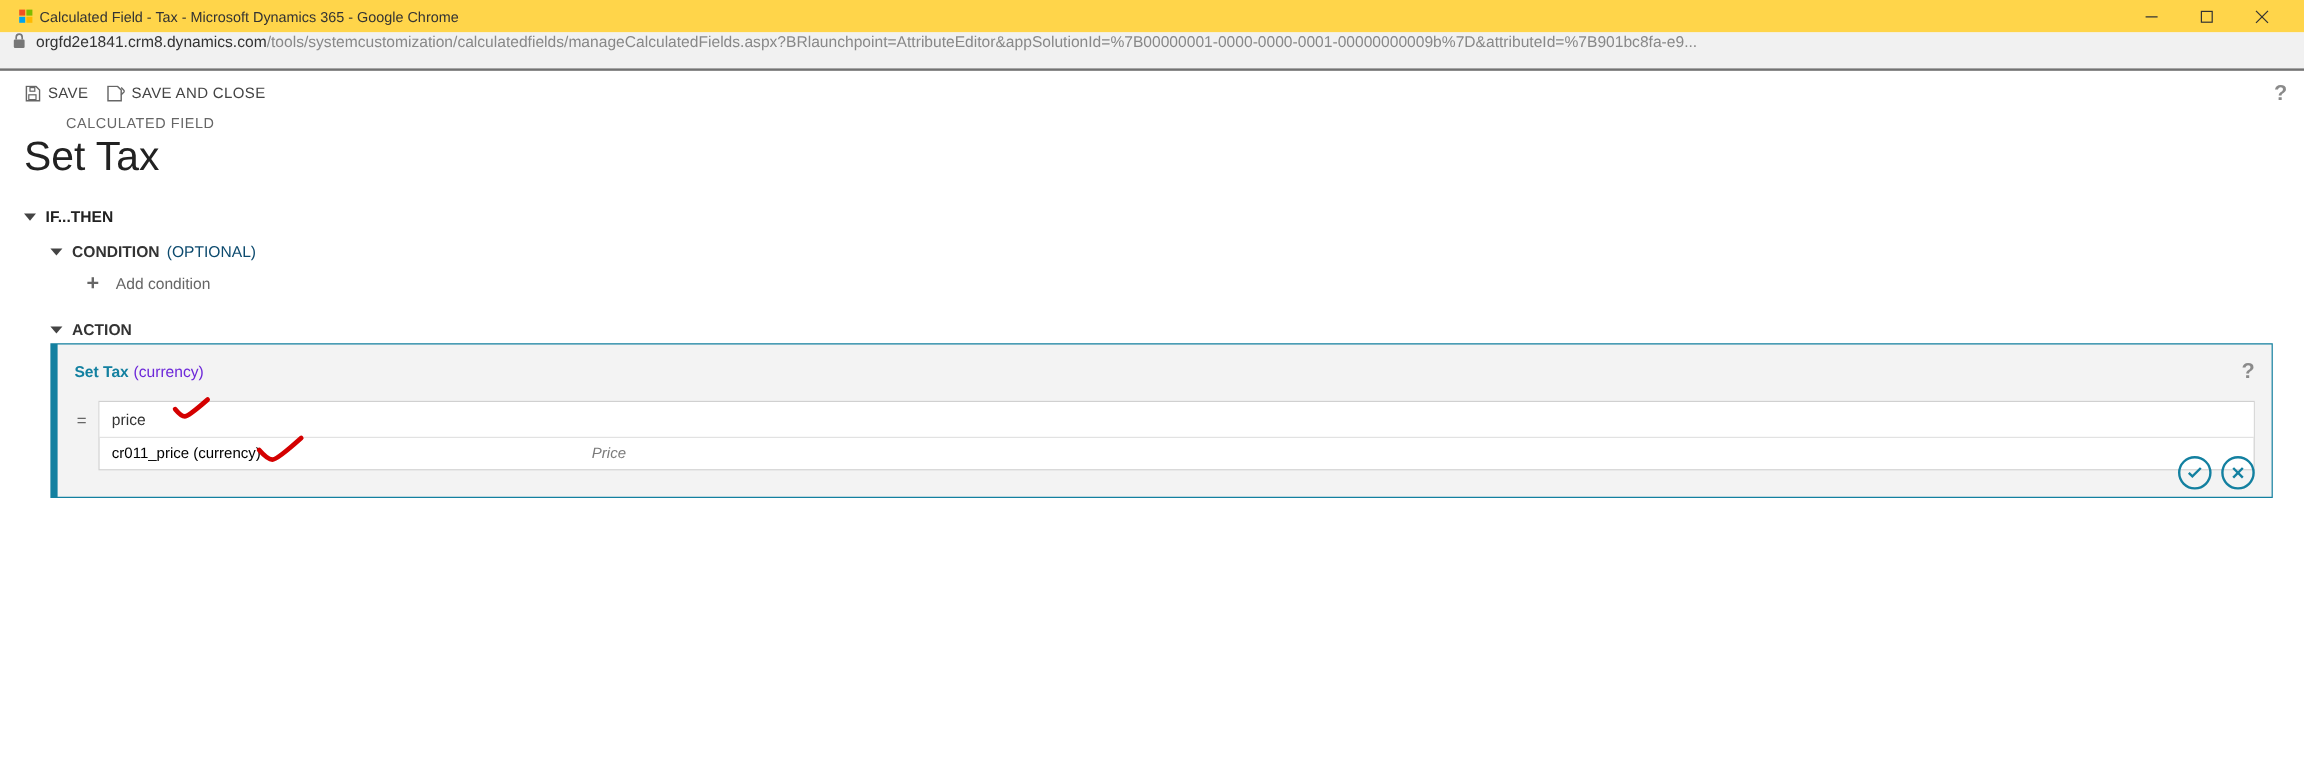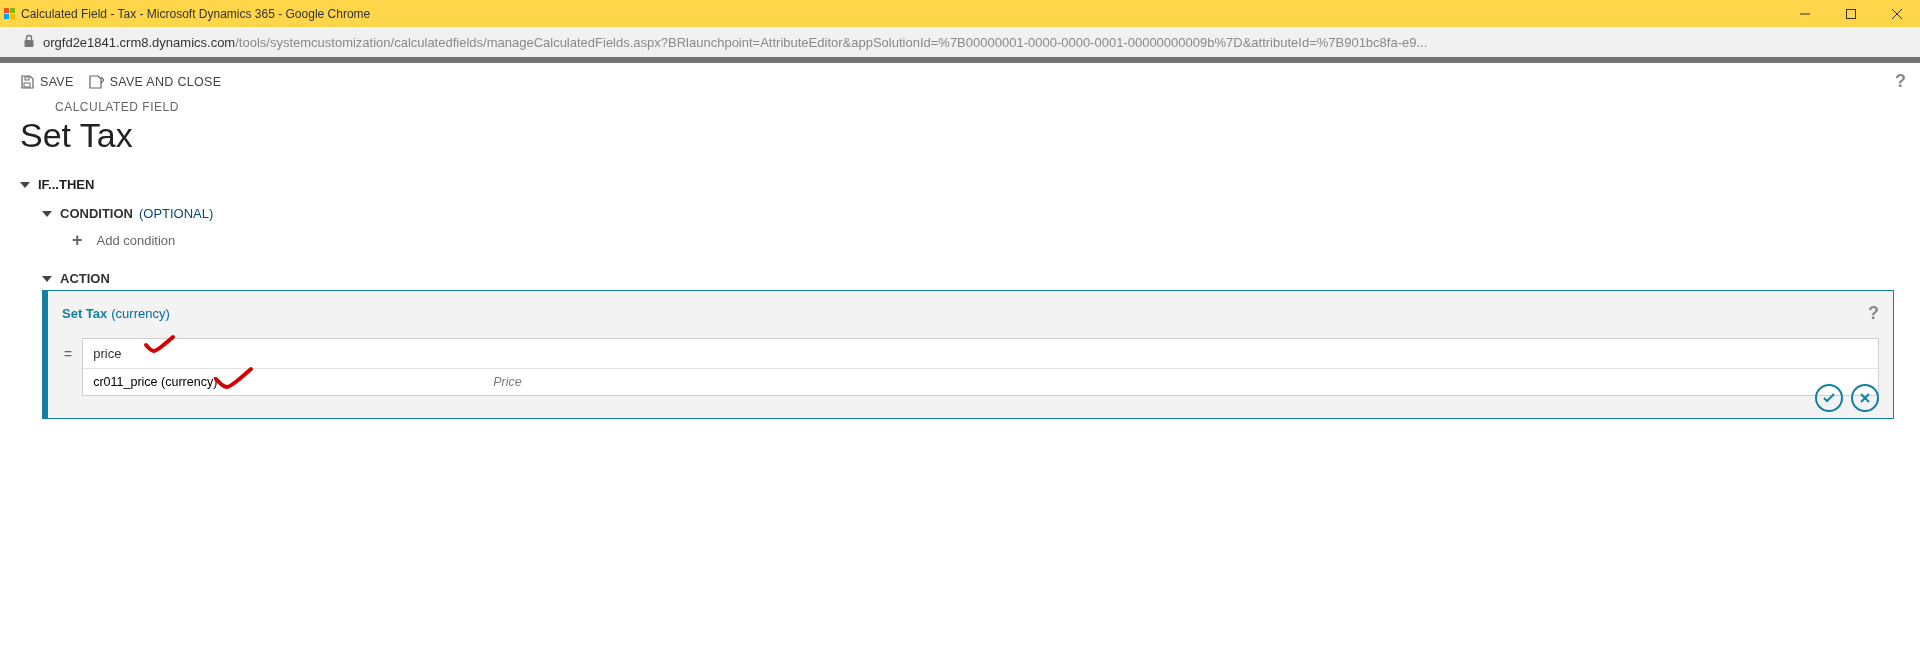--- a/index.html
+++ b/index.html
@@ -1,24 +1,24 @@
 <!DOCTYPE html>
 <html><head>
 <meta charset="utf-8">
 <style>
   html,body{margin:0;padding:0;font-family:"Segoe UI",Arial,sans-serif;font-size:13px;color:#333;background:#fff;width:1920px;}
-  .titlebar{background:#ffd54a;height:27px;display:flex;align-items:center;width:100%;box-sizing:border-box;padding:0 0;}
+  .titlebar{background:#ffd54a;height:27px;display:flex;align-items:center;width:100%;box-sizing:border-box;padding:0 12px;}
   .tb-icon-grid{display:grid;grid-template-columns:5px 5px;grid-template-rows:5px 5px;gap:1px;margin:0 6px 0 4px;}
   .tb-icon-grid span{display:block;width:5px;height:5px;}
   .g1{background:#f25022;} .g2{background:#7fba00;} .g3{background:#00a4ef;} .g4{background:#ffb900;}
   .tb-title{font-size:12px;color:#333;}
   .tb-controls{margin-left:auto;display:flex;align-items:center;}
   .tb-btn{width:46px;height:27px;display:flex;align-items:center;justify-content:center;color:#333;}
   .tb-btn svg{display:block;}
-  .urlbar{background:#f1f1f1;height:30px;display:flex;align-items:center;padding:0 23px;border-bottom:6px solid #737373;}
+  .urlbar{background:#f1f1f1;height:30px;display:flex;padding:0 10px;border-bottom:2px solid #737373;}
   .lock{color:#777;margin-right:8px;}
   .url-host{color:#333;}
   .url-path{color:#888;}
   .command-bar{display:flex;align-items:center;padding:8px 14px 8px 20px;}
   .cmd{display:flex;align-items:center;margin-right:14px;color:#444;font-size:12.5px;letter-spacing:0.3px;}
   .cmd svg{margin-right:6px;}
   .help-q{margin-left:auto;color:#8a8a8a;font-size:18px;font-weight:bold;}
   .content{padding:0 20px;}
   .section-label{color:#666;font-size:12px;letter-spacing:0.5px;margin-left:35px;}
   .page-title{font-size:34px;font-weight:300;color:#222;margin:2px 0 18px 0;}
@@ -29,21 +29,21 @@
   .cond-heading{display:flex;align-items:center;margin-bottom:10px;}
   .cond-heading .label{font-weight:600;color:#333;margin-right:6px;}
   .cond-heading .opt{color:#0c4a6e;text-align:right;}
   .add-row{display:flex;align-items:center;margin-left:30px;color:#666;margin-bottom:22px;}
   .plus{font-size:18px;font-weight:bold;color:#666;margin-right:14px;line-height:1;}
   .action-heading{display:flex;align-items:center;margin-bottom:4px;}
   .action-heading .label{font-weight:600;color:#333;}
   .action-box{border:1px solid #1380a0;border-left:6px solid #1380a0;background:#f3f3f3;margin-left:22px;margin-right:6px;padding:12px 14px 22px 14px;position:relative;}
   .action-header{display:flex;align-items:center;margin-bottom:14px;}
   .action-title{color:#1380a0;font-weight:600;}
-  .action-paren{color:#0369a1;margin-left:4px;}
+  .action-paren{color:#6d28d9;margin-left:4px;}
   .action-help{margin-left:auto;color:#8a8a8a;font-size:18px;font-weight:bold;}
   .formula-row{display:flex;align-items:flex-start;}
   .equals{color:#666;margin:8px 10px 0 2px;font-size:14px;}
   .formula-box{flex:1;background:#fff;border:1px solid #d0d0d0;}
   .formula-input{width:100%;box-sizing:border-box;border:none;outline:none;padding:7px 10px;font-size:13px;color:#333;}
   .formula-input-wrap{position:relative;}
   .suggest{border-top:1px solid #e2e2e2;padding:6px 10px;display:flex;align-items:center;position:relative;}
   .suggest .schema{color:#000000;font-size:12.5px;}
   .suggest .display{color:#7a7a7a;font-style:italic;position:absolute;left:410px;font-size:12.5px;}
   .action-footer{position:absolute;right:14px;bottom:6px;display:flex;gap:8px;}

